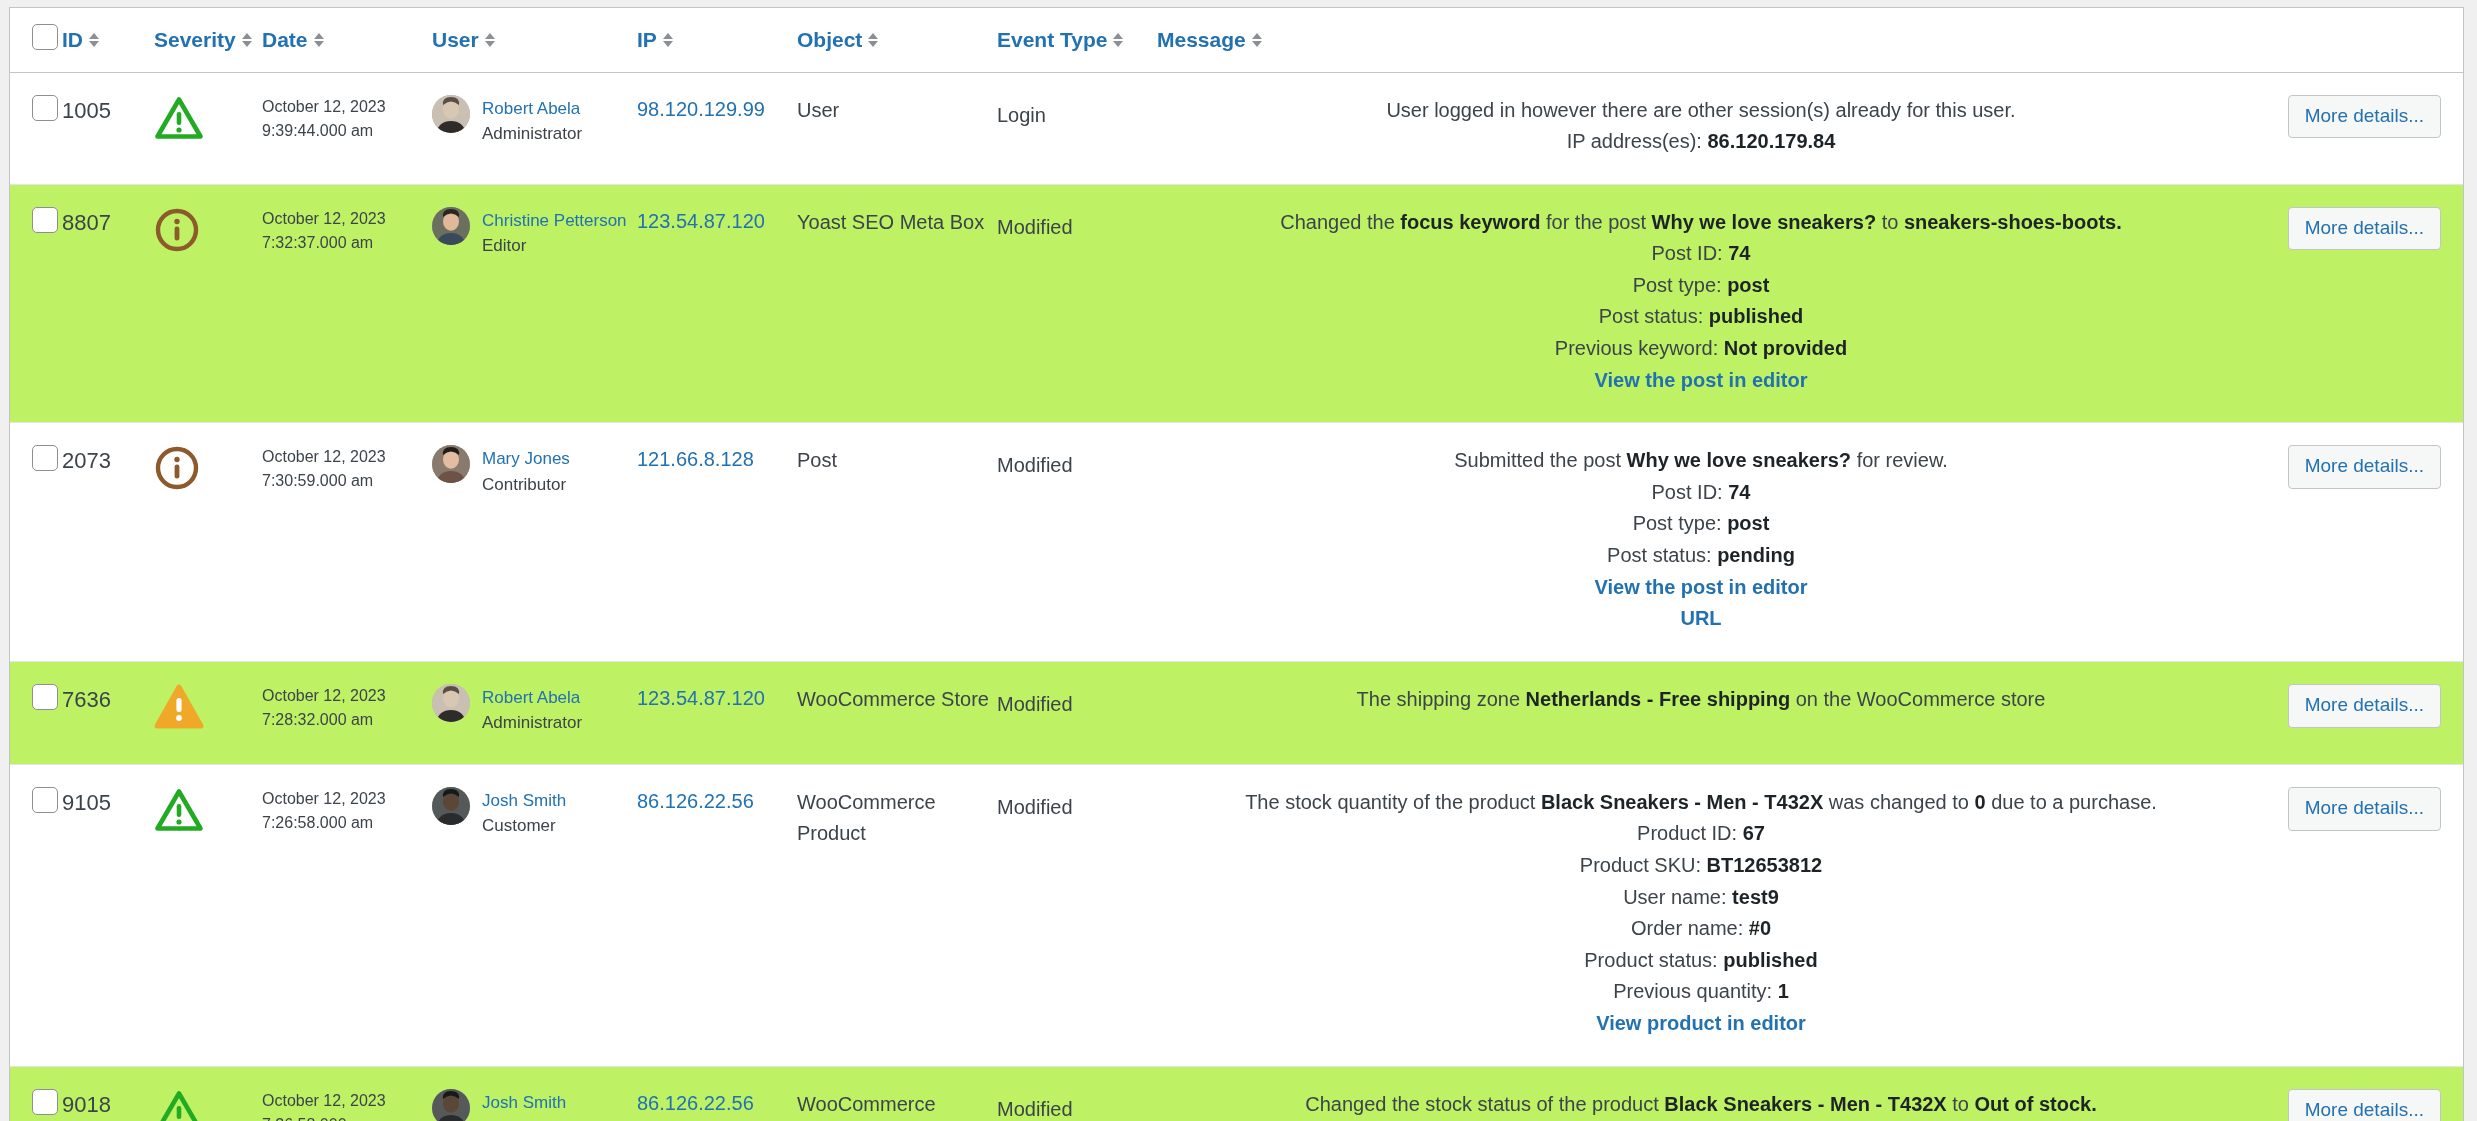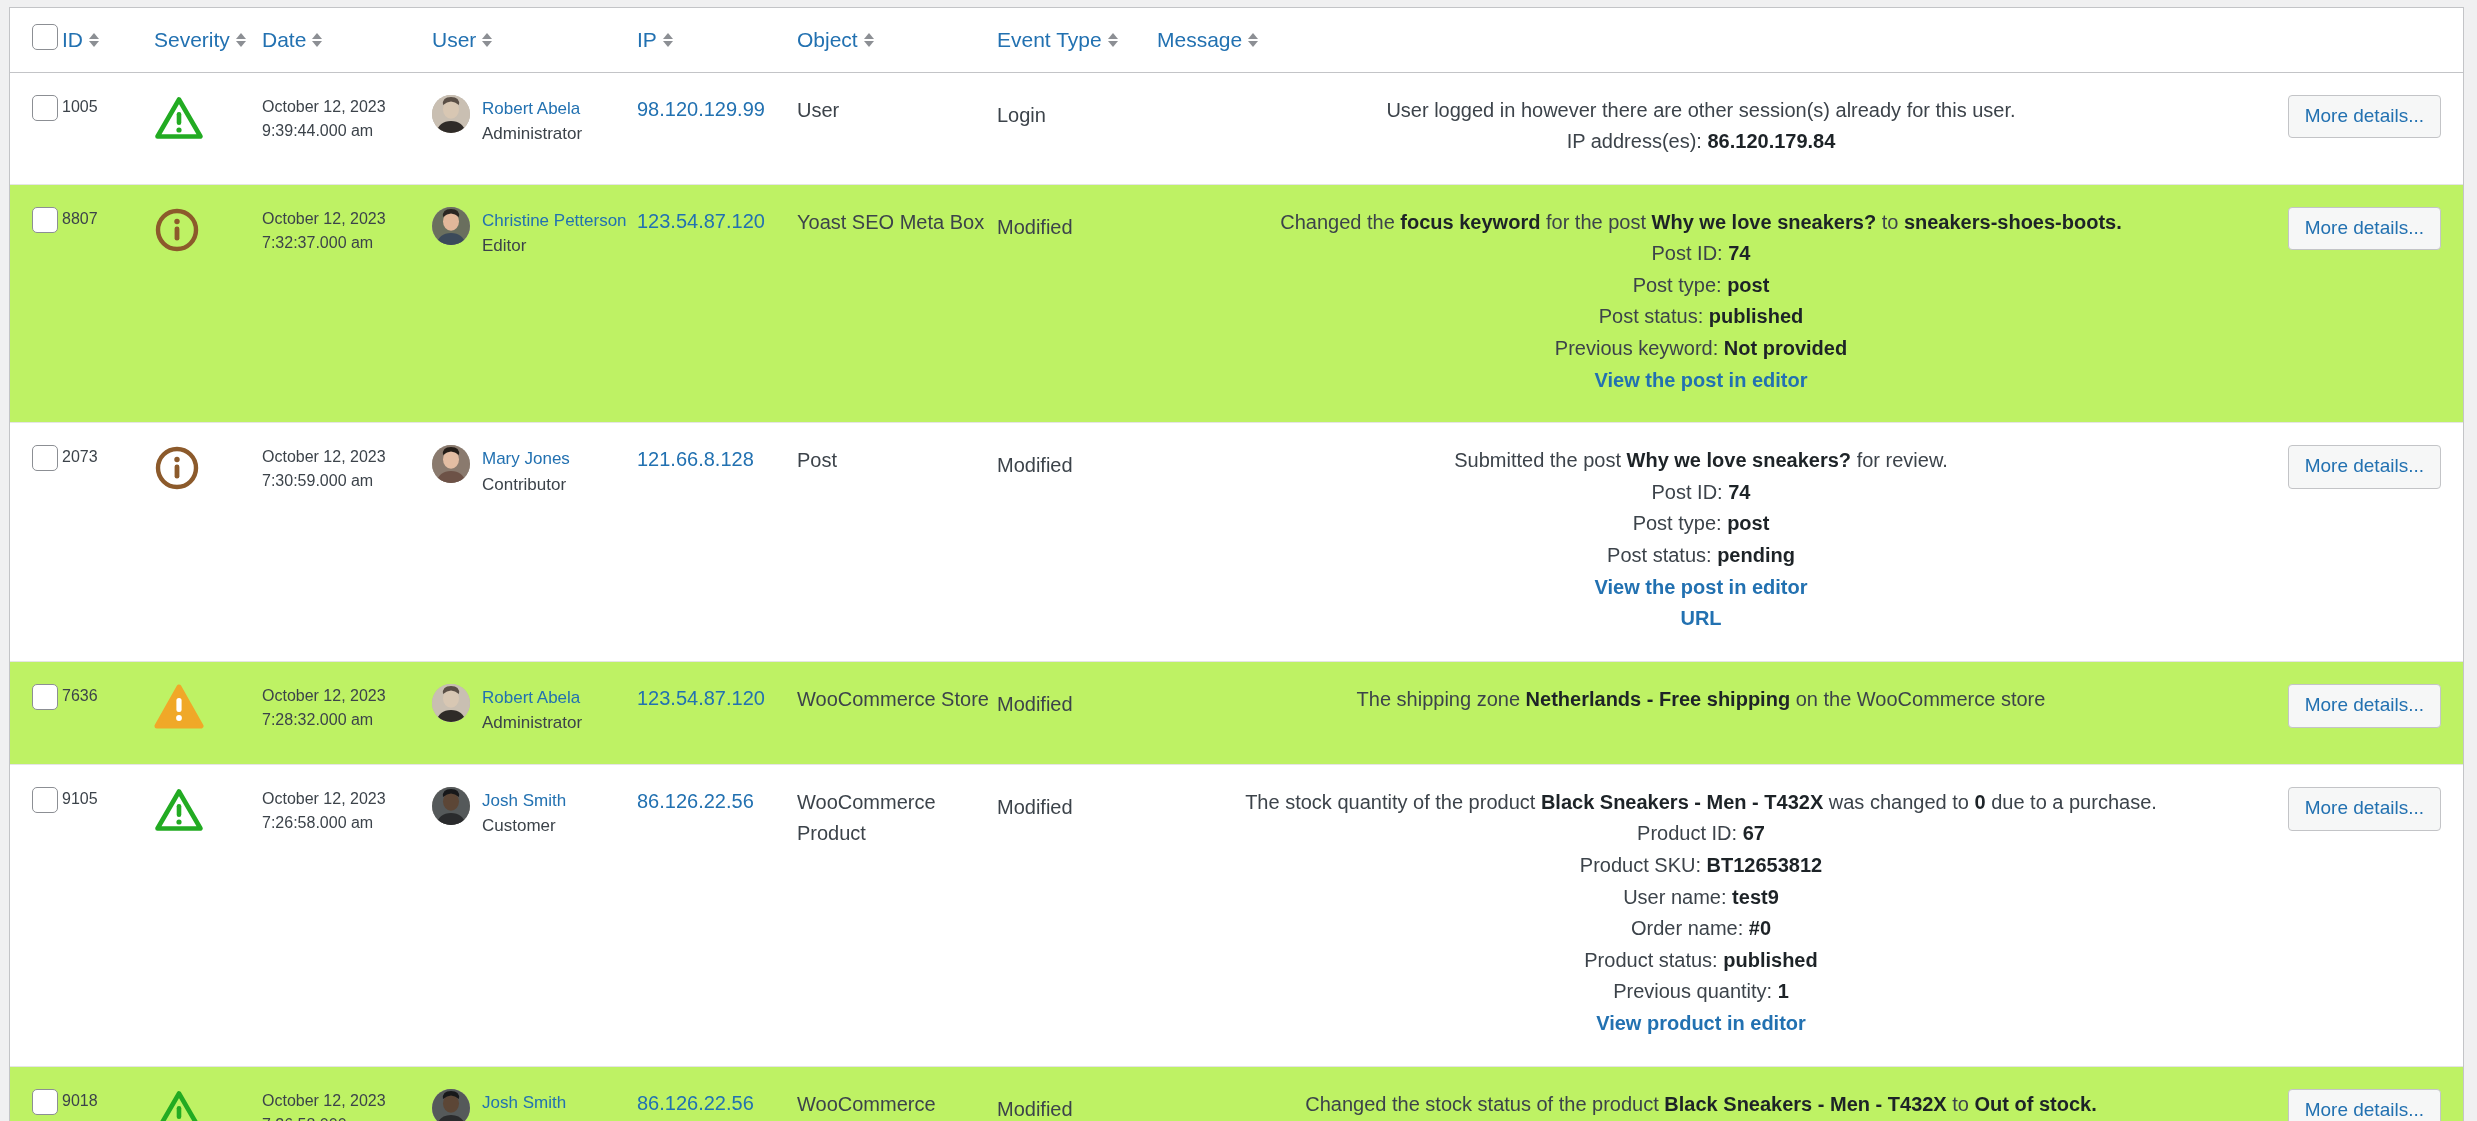--- a/index.html
+++ b/index.html
@@ -29,21 +29,21 @@
     border-collapse: collapse;
     table-layout: fixed;
   }
   thead th {
     background: #fff;
     text-align: left;
     vertical-align: middle;
     height: 64px;
     padding: 0 0 0 0;
     font-size: 21px;
-    font-weight: 400;
+    font-weight: 700;
     color: #2271b1;
     border-bottom: 1px solid #c3c4c7;
     white-space: nowrap;
   }
   th .th-inner { display: inline-flex; align-items: center; gap: 6px; cursor: pointer; }
   .sort-arrows {
     display: inline-flex; flex-direction: column;
     justify-content: center; align-items: center;
     gap: 2px; line-height: 0; padding-top: 1px;
   }
@@ -66,21 +66,21 @@
   tbody td {
     vertical-align: top;
     padding: 22px 0 26px 0;
     font-size: 20px;
     color: #3c434a;
     border-bottom: 1px solid #e5e5e5;
     line-height: 1.45;
   }
   tbody tr.alt td { background: #bef264; }
   tbody tr td.cb   { padding-left: 22px; padding-top: 22px; }
-  tbody tr td.idc  { padding-left: 0px; color: #3c434a; font-size: 16px; }
+  tbody tr td.idc  { padding-left: 0px; color: #3c434a; font-size: 22px; }
 
   .cbx {
     width: 26px; height: 26px;
     border: 1px solid #8c8f94;
     border-radius: 5px;
     background: #fff;
     display: inline-block;
     cursor: pointer;
   }
   thead th.cbhead { padding-left: 22px; }

